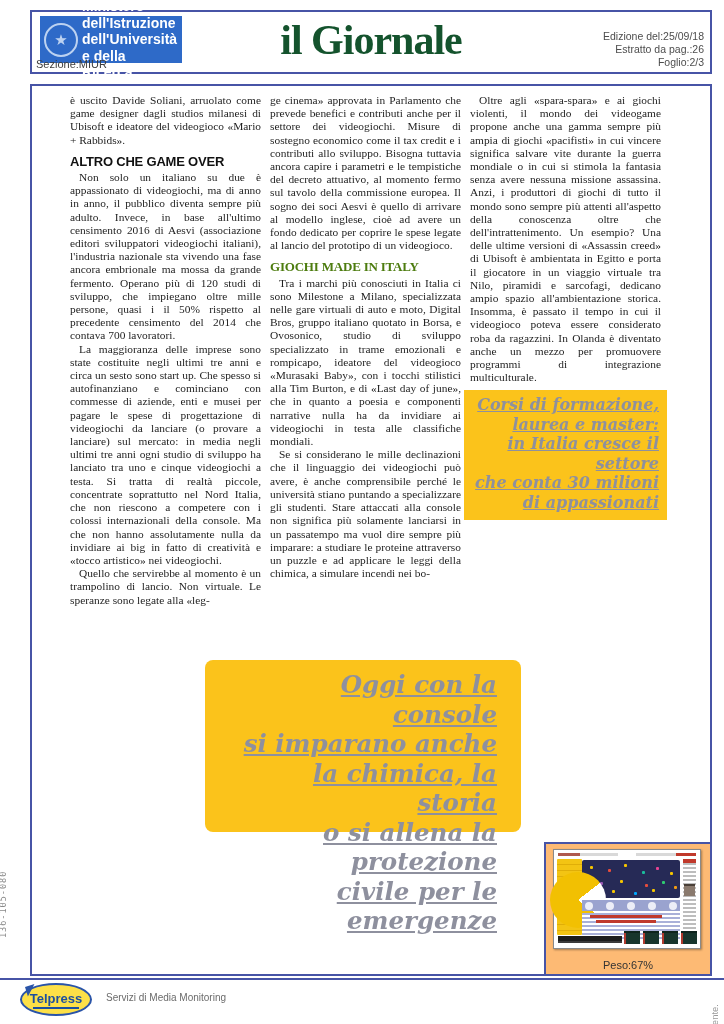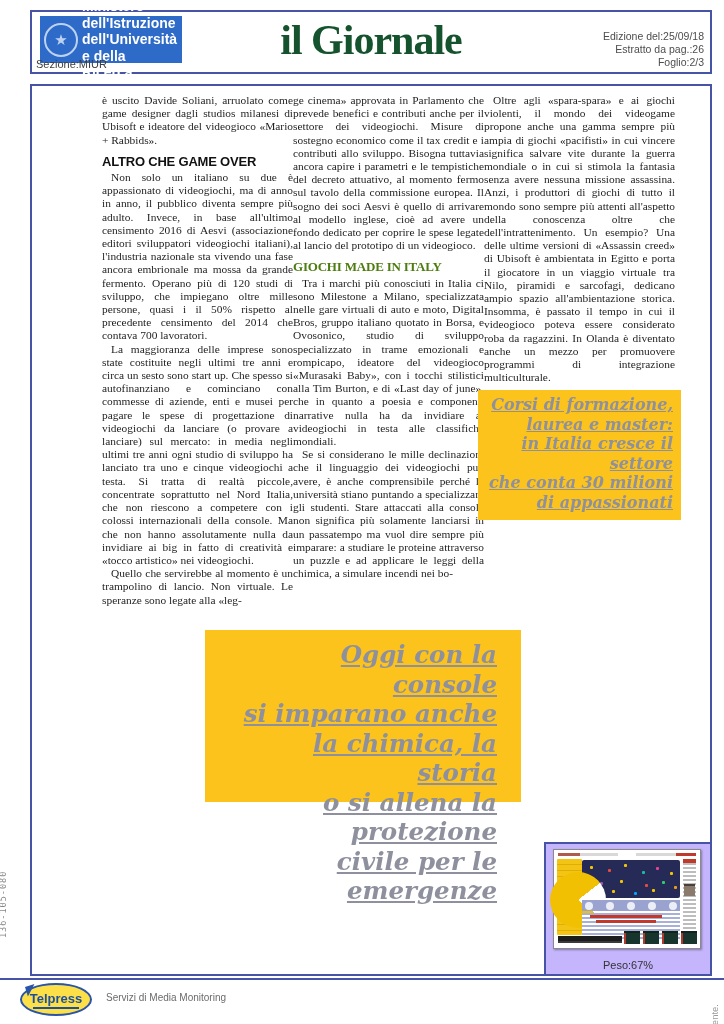--- a/index.html
+++ b/index.html
@@ -17,38 +17,38 @@
   .masthead{position:absolute;left:50%;top:4px;transform:translateX(-50%);
             font-family:Liberation Serif, serif;font-weight:bold;font-size:42px;
             letter-spacing:-1px;color:#14532d;white-space:nowrap;}
   .edition-info{position:absolute;right:6px;bottom:3px;text-align:right;
                 font-size:10.5px;color:#4d4d4d;line-height:13px;}
   .section-label{position:absolute;left:4px;bottom:2px;font-size:11px;color:#3e3e3e;}
 
   
   .article-box{position:absolute;left:30px;top:84px;width:678px;height:888px;
                border:2px solid #4754a6;background:#fff;}
-  .columns{position:absolute;left:38px;top:8px;width:592px;display:flex;margin-left:32px;}
+  .columns{position:absolute;left:38px;top:8px;width:592px;display:flex;gap:9px;}
   .col{width:191px;font-family:"Liberation Serif",serif;font-size:11.4px;line-height:13.2px;
        text-align:justify;color:#1e1e1e;}
   .col p{margin:0;}
   .col p.indent{text-indent:9px;}
   .subhead{font-family:"Liberation Sans",sans-serif;font-weight:bold;font-size:13px;
            letter-spacing:-0.2px;color:#111;margin:8px 0 3px 0;text-align:left;}
   .subhead.red{color:#4d7c0f;font-family:Liberation Serif, serif;}
 
   .quote{background:#fbc31b;color:#8e909e;font-family:"DejaVu Serif",serif;
          font-style:italic;font-weight:bold;text-align:right;white-space:pre-line;text-decoration:underline;}
   .quote-small{margin:6px -6px 0 -6px;padding:5px 8px 8px 6px;font-size:16px;line-height:19.5px;}
-  .quote-big{position:absolute;left:173px;top:544px;width:316px;height:172px;
-             padding:10px 24px;box-sizing:border-box;font-size:24.5px;line-height:29.5px;z-index:2;}
+  .quote-big{position:absolute;left:173px;top:574px;width:316px;height:172px;
+             padding:10px 24px;box-sizing:border-box;font-size:24.5px;line-height:29.5px;z-index:2;border-radius:8px;}
 
   
   .preview-box{position:absolute;right:-2px;bottom:-2px;width:164px;height:130px;
-               border:2px solid #4754a6;background:#c4b5fd;z-index:3;text-decoration:underline;}
+               border:2px solid #4754a6;background:#fdba74;z-index:3;text-decoration:underline;}
   .thumb{position:absolute;left:7px;top:5px;width:146px;height:98px;background:#fff;
          border:1px solid #8a8a8a;box-shadow:1px 1px 2px rgba(0,0,0,.35);}
   .weight-label{position:absolute;left:0;right:0;bottom:3px;text-align:center;
                 font-size:11px;color:#333;}
   
   .t-topline{position:absolute;left:4px;top:3px;right:4px;height:3px;
      background:linear-gradient(90deg,#b05a4e 0 22px,#d9d9d9 22px 60px,#fff 60px 78px,#d9d9d9 78px 118px,#c0392b 118px 100%);}
   .t-yellowcol{position:absolute;left:3px;top:9px;width:25px;height:76px;
      background:repeating-linear-gradient(180deg,#f3c413 0 5px,#e0ae08 5px 6px);border-radius:1px;}
   .t-pac{position:absolute;left:-4px;top:22px;width:56px;height:56px;border-radius:50%;

